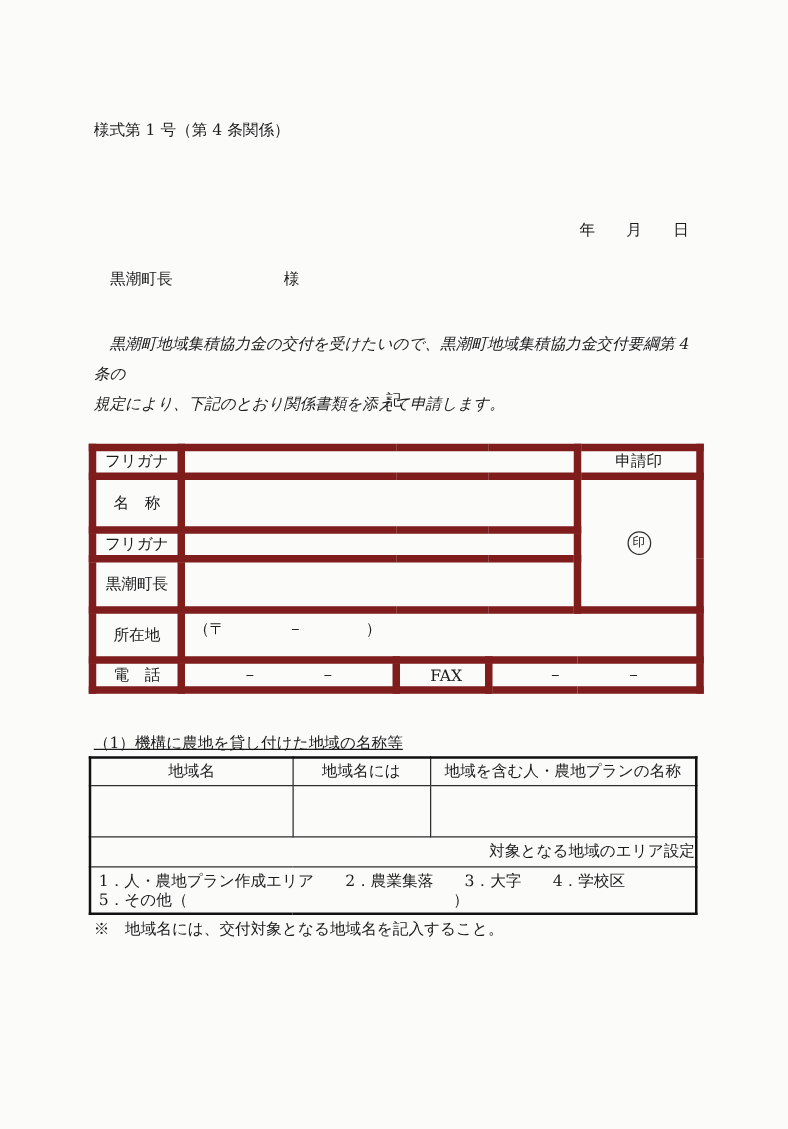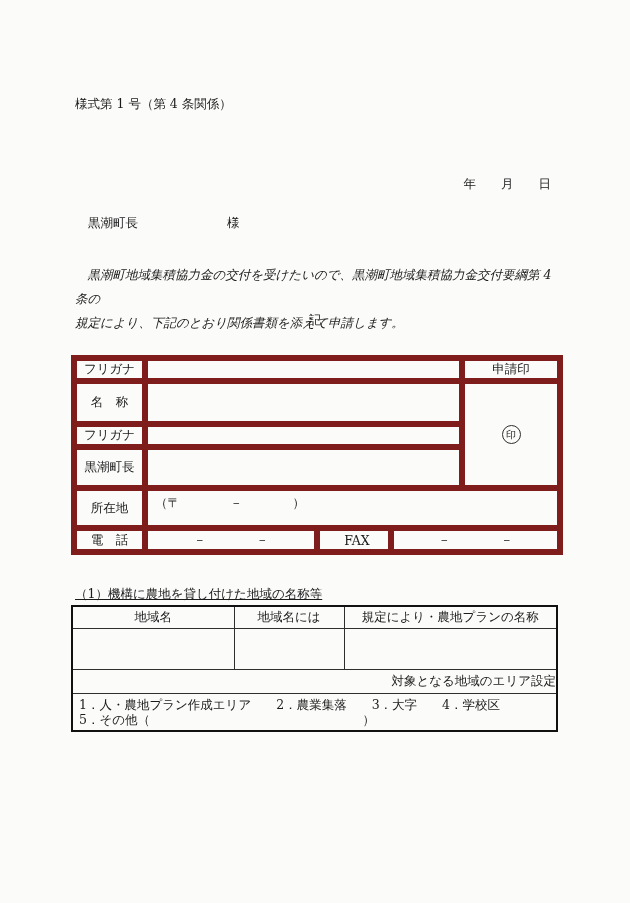--- a/index.html
+++ b/index.html
@@ -136,31 +136,32 @@
   <table class="abs t2">
     <colgroup>
       <col style="width:162px">
         <col style="width:110px">
         <col style="width:213px">
     </colgroup>
     <tbody>
         <tr style="height:22px">
       <td>地域名</td>
       <td>地域名には</td>
-      <td>規定により・農地プランの名称</td>
+      <td>地域を含む人・農地プランの名称</td>
     </tr>
     <tr style="height:41px">
       <td></td>
       <td></td>
       <td></td>
     </tr>
     <tr style="height:24px">
       <td colspan="3" class="span-cell">対象となる地域のエリア設定</td>
     </tr>
     <tr style="height:35px">
       <td colspan="3" class="options-cell preline">1．人・農地プラン作成エリア　　2．農業集落　　3．大字　　4．学校区
 5．その他（　　　　　　　　　　　　　　　　　）</td>
     </tr>
   </tbody>
     </table>
 
+  <div class="abs note">※　地域名には、交付対象となる地域名を記入すること。</div>
 
 </div>
 
 </body></html>

